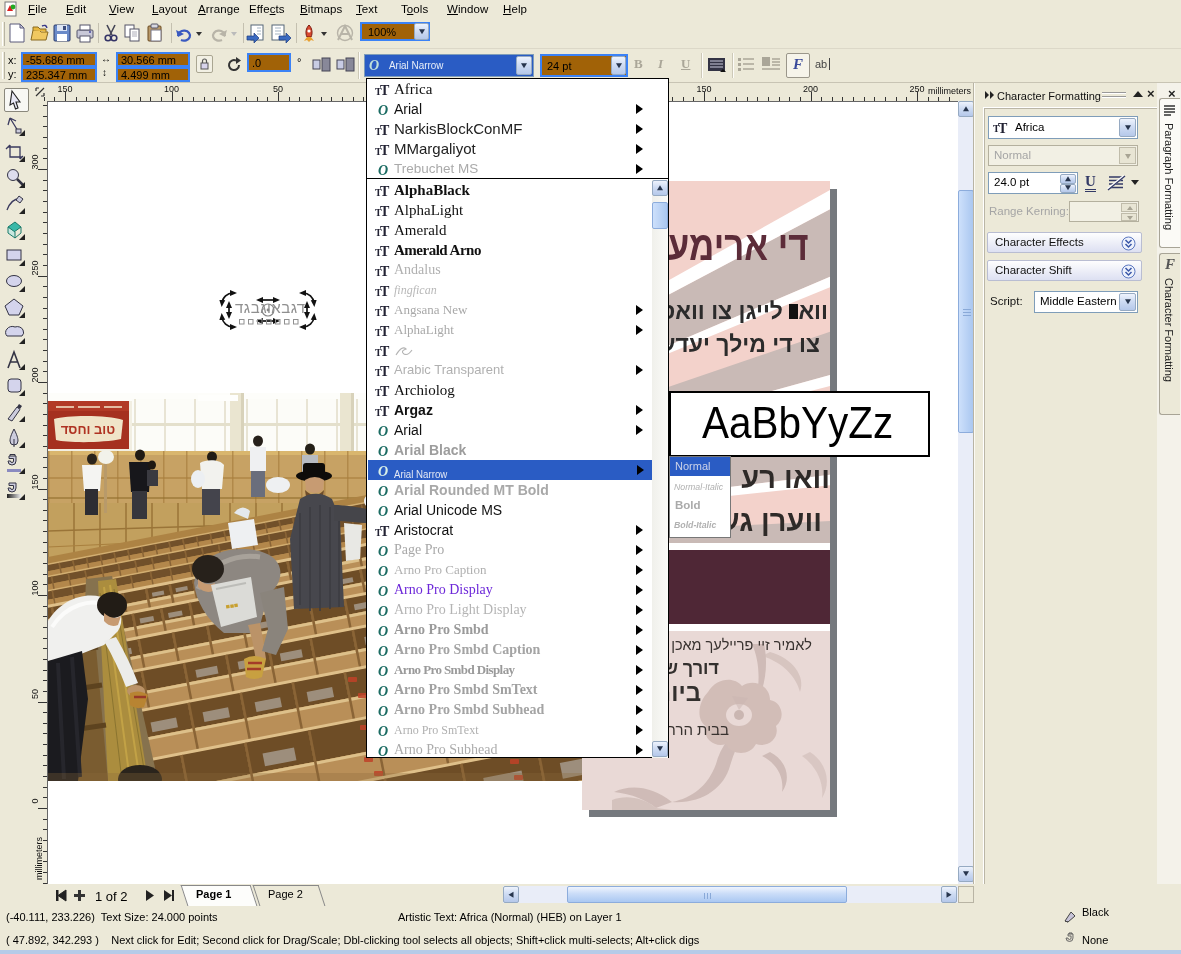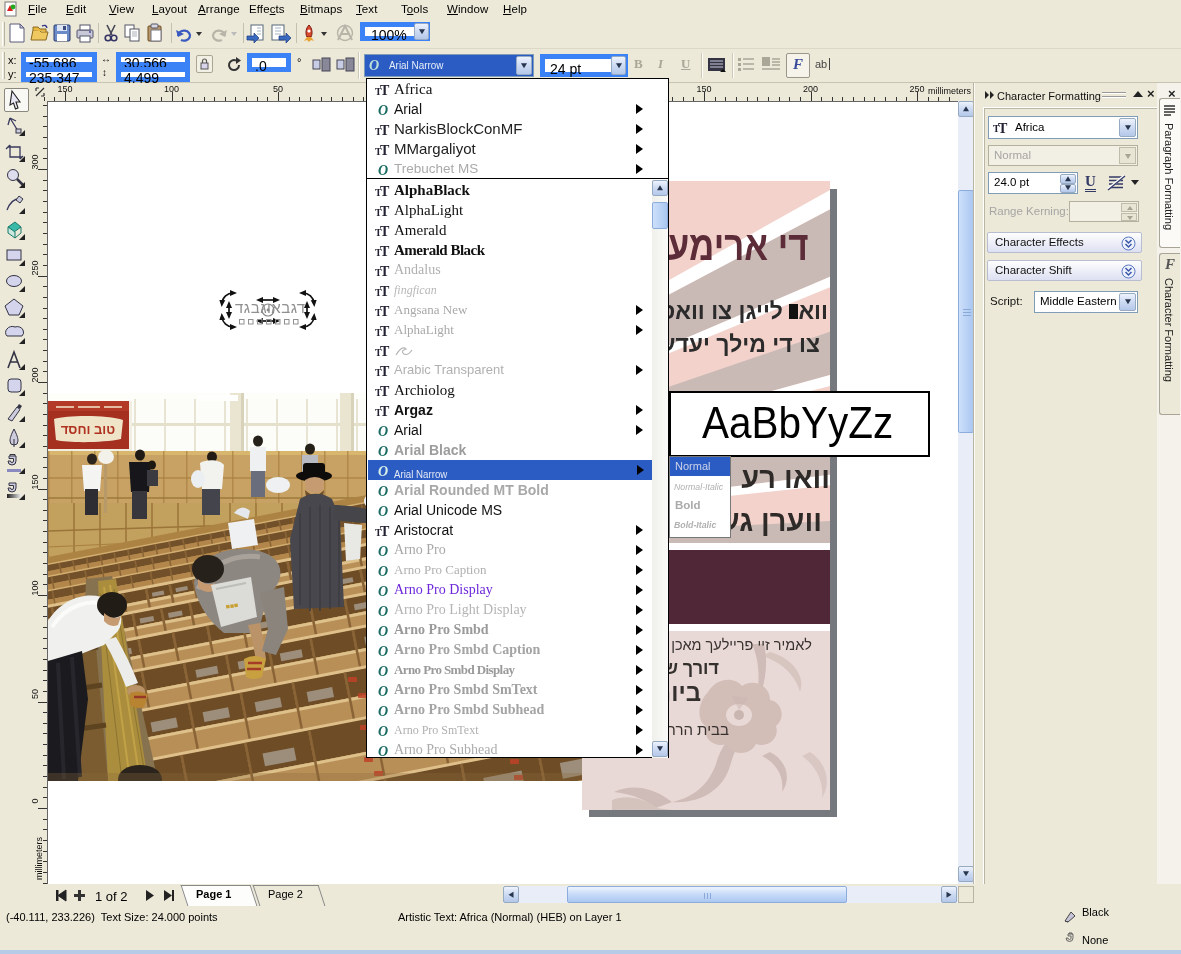--- a/index.html
+++ b/index.html
@@ -1,17 +1,17 @@
 <!DOCTYPE html>
 <html><head><meta charset="utf-8">
 <style>
 *{margin:0;padding:0;box-sizing:border-box}
 html,body{width:1181px;height:954px;overflow:hidden;font-family:'Liberation Sans',sans-serif;background:#ece9d8;position:relative}
 .abs{position:absolute}
-.fld{position:absolute;background:#ffffff;border:5px solid #3b82f6;font-size:14px;color:#000;padding-left:3px;line-height:12px}
+.fld{position:absolute;background:#a16207;border:2px solid #3b82f6;font-size:11px;color:#000;padding-left:3px;line-height:12px}
 .sep{position:absolute;width:2px;border-left:1px solid #cdc9b8;border-right:1px solid #fdfcf8}
 .lbtn{position:absolute;background:linear-gradient(#eef3fd,#cfdcf3 45%,#b5c8ea);border:1px solid #96aac2;border-radius:2px}
 .lbtn:after{content:"";position:absolute;left:50%;top:50%;transform:translate(-50%,-55%)}
 .arrdn:after{border-left:3.5px solid transparent;border-right:3.5px solid transparent;border-top:5px solid #27354d}
 .arrup:after{border-left:3.5px solid transparent;border-right:3.5px solid transparent;border-bottom:5px solid #27354d}
 .arrlf:after{border-top:3.5px solid transparent;border-bottom:3.5px solid transparent;border-right:5px solid #27354d}
 .arrrt:after{border-top:3.5px solid transparent;border-bottom:3.5px solid transparent;border-left:5px solid #27354d}
 .gray{color:#a5a5a5}
 .it{font-style:italic}
 .bd{font-weight:bold}
@@ -1976,21 +1976,21 @@
         <span style="position:absolute;left:3px;top:2px;font-size:10px;font-weight:bold;color:#223">T</span>
         <span style="position:absolute;left:8px;top:1px;font-size:14px;font-weight:bold;color:#223">T</span>
       </span>
       <span class="rtx" style="top:0;font-family:'Liberation Serif',serif;font-size:15px;color:#111">Amerald</span>
     </div>
 <div class="row" style="top:161px">
       <span class="ric srf" style="top:1px;width:22px;height:18px">
         <span style="position:absolute;left:3px;top:2px;font-size:10px;font-weight:bold;color:#223">T</span>
         <span style="position:absolute;left:8px;top:1px;font-size:14px;font-weight:bold;color:#223">T</span>
       </span>
-      <span class="rtx" style="top:0;font-family:'Liberation Serif',serif;font-size:15px;font-weight:bold;color:#111;letter-spacing:-.5px">Amerald Black</span>
+      <span class="rtx" style="top:0;font-family:'Liberation Serif',serif;font-size:15px;font-weight:bold;color:#111;letter-spacing:-.5px">Amerald Arno</span>
     </div>
 <div class="row" style="top:181px">
       <span class="ric srf" style="top:1px;width:22px;height:18px">
         <span style="position:absolute;left:3px;top:2px;font-size:10px;font-weight:bold;color:#223">T</span>
         <span style="position:absolute;left:8px;top:1px;font-size:14px;font-weight:bold;color:#223">T</span>
       </span>
       <span class="rtx" style="top:0;font-family:'Liberation Serif',serif;font-size:14px;color:#b0b0b0">Andalus</span>
     </div>
 <div class="row" style="top:201px">
       <span class="ric srf" style="top:1px;width:22px;height:18px">
@@ -2072,21 +2072,21 @@
 <div class="row" style="top:441px">
       <span class="ric srf" style="top:1px;width:22px;height:18px">
         <span style="position:absolute;left:3px;top:2px;font-size:10px;font-weight:bold;color:#223">T</span>
         <span style="position:absolute;left:8px;top:1px;font-size:14px;font-weight:bold;color:#223">T</span>
       </span>
       <span class="rtx" style="top:0;font-family:'Liberation Sans',sans-serif;font-size:14px;color:#111">Aristocrat</span>
       <span class="rar"></span>
     </div>
 <div class="row" style="top:461px">
       <span class="ric it bd srf" style="top:2px;font-size:14px;color:#1a6b62">O</span>
-      <span class="rtx" style="top:0;font-family:'Liberation Serif',serif;font-size:14px;color:#a8a8a8">Arno Pro</span>
+      <span class="rtx" style="top:0;font-family:'Liberation Serif',serif;font-size:14px;color:#a8a8a8">Page Pro</span>
       <span class="rar"></span>
     </div>
 <div class="row" style="top:481px">
       <span class="ric it bd srf" style="top:2px;font-size:14px;color:#1a6b62">O</span>
       <span class="rtx" style="top:0;font-family:'Liberation Serif',serif;font-size:13px;color:#b0b0b0">Arno Pro Caption</span>
       <span class="rar"></span>
     </div>
 <div class="row" style="top:501px">
       <span class="ric it bd srf" style="top:2px;font-size:14px;color:#1a6b62">O</span>
       <span class="rtx" style="top:0;font-family:'Liberation Serif',serif;font-size:14px;color:#6d28d9">Arno Pro Display</span>
@@ -2144,20 +2144,21 @@
 <div class="abs bd" style="left:5px;top:42px;color:#aaa;font-size:11.5px">Bold</div>
 <div class="abs bd it" style="left:4px;top:62px;color:#b0b0b0;font-size:9.5px;transform:scaleX(.92);transform-origin:0 0">Bold-Italic</div>
 </div>
 <div class="abs" style="left:669px;top:391px;width:261px;height:66px;background:#fff;border:2px solid #000;z-index:29">
 <div class="abs" style="left:31px;top:5px;font-size:44px;color:#000;transform:scaleX(.92);transform-origin:0 0">AaBbYyZz</div>
 </div>
 
 <div class="abs" id="statusbar" style="left:0;top:906px;width:1181px;height:48px;background:#ece9d8;font-size:11px">
 <div class="abs" style="left:6px;top:5px">(-40.111, 233.226)&nbsp; Text Size: 24.000 points</div>
 <div class="abs" style="left:398px;top:5px">Artistic Text: Africa (Normal) (HEB) on Layer 1</div>
+<div class="abs" style="left:6px;top:28px">( 47.892, 342.293 )&nbsp;&nbsp;&nbsp; Next click for Edit; Second click for Drag/Scale; Dbl-clicking tool selects all objects; Shift+click multi-selects; Alt+click digs</div>
 <svg class="abs" style="left:1063px;top:3px" width="15" height="15" viewBox="0 0 15 15">
       <path d="M2 12 L8 3 L12 7 L5 13 Z" fill="#c8c4d8" stroke="#444"></path>
       <path d="M2 12 l3 1" stroke="#444"></path>
     </svg>
 <div class="abs" style="left:1082px;top:0">Black</div>
 <svg class="abs" style="left:1064px;top:26px" width="14" height="15" viewBox="0 0 14 15">
       <path d="M4 2 h5 v4 a3.5 3.5 0 0 1 -7 0 h2 a1.5 1.5 0 0 0 3 0 V4 H4 Z" fill="#d8d4c8" stroke="#555" stroke-width=".8"></path>
       <path d="M5 2 v-1 h3 v1" stroke="#555" fill="none"></path>
     </svg>
 <div class="abs" style="left:1082px;top:28px">None</div>

